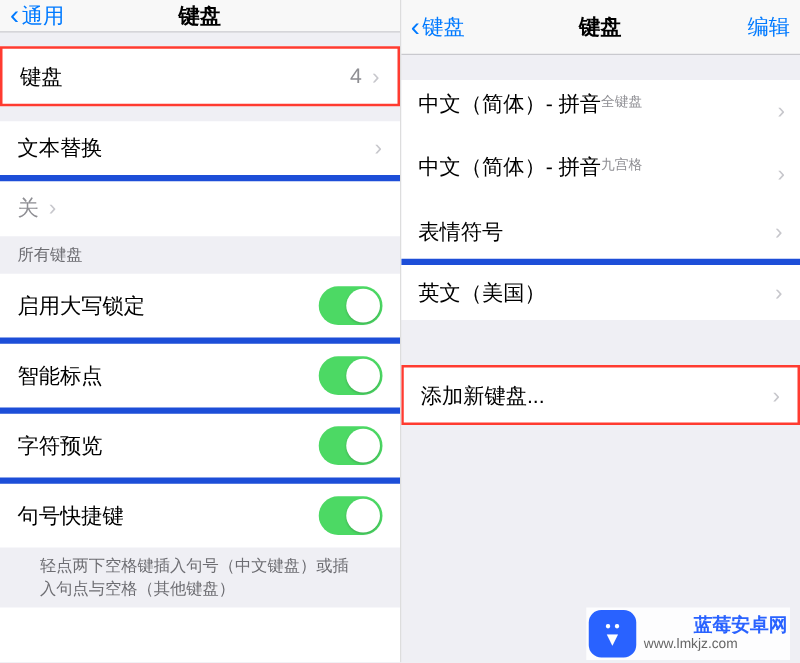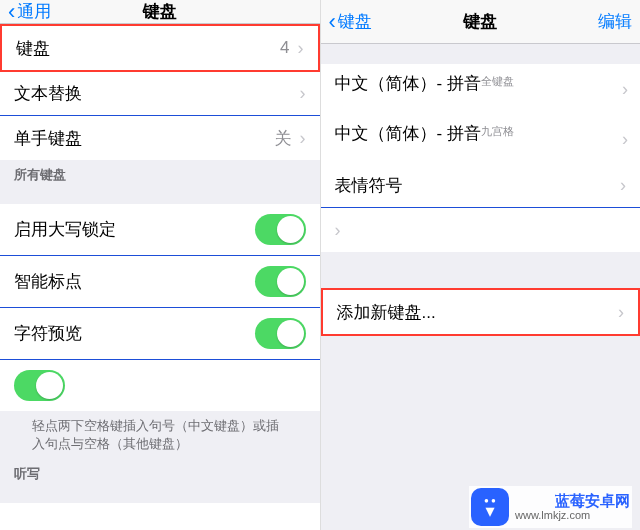--- a/index.html
+++ b/index.html
@@ -59,21 +59,21 @@
     .spacer { height: 20px; }
     .spacer-big { height: 36px; }
     .list {
       background: #fff;
     }
     .row {
       min-height: 44px;
       padding: 10px 14px;
       display: flex;
       align-items: center;
-      border-bottom: 1px solid #1d4ed8;
+      border-bottom: 5px solid #1d4ed8;
       position: relative;
     }
     .row:last-child { border-bottom: none; }
     .row-label {
       flex: 1;
       font-size: 17px;
       color: #000;
     }
     .row-detail {
       font-size: 17px;
@@ -82,24 +82,23 @@
     }
     .chevron {
       color: #c7c7cc;
       font-size: 18px;
       font-weight: 300;
     }
     .highlight-red {
       border: 2px solid #ff3b30;
     }
     .section-header {
-      padding: 6px 14px 20px;
+      padding: 6px 14px 6px;
       font-size: 13px;
       color: #6d6d72;
-      font-weight: bold;
     }
     .section-footer {
       padding: 6px 32px;
       font-size: 13px;
       color: #6d6d72;
       line-height: 1.4;
     }
     .toggle {
       width: 51px; height: 31px;
       border-radius: 15.5px;
@@ -188,21 +187,20 @@
   </div>
 
   <div class="spacer"></div>
 
   <div class="list">
     <div class="row">
       <span class="row-label">文本替换</span>
       <span class="chevron">›</span>
     </div>
     <div class="row">
-      <span class="row-label">单手键盘</span>
       <span class="row-detail">关</span>
       <span class="chevron">›</span>
     </div>
   </div>
 
   <div class="section-header">所有键盘</div>
 
   <div class="list">
     <div class="row">
       <span class="row-label">启用大写锁定</span>
@@ -210,27 +208,27 @@
     </div>
     <div class="row">
       <span class="row-label">智能标点</span>
       <div class="toggle"></div>
     </div>
     <div class="row">
       <span class="row-label">字符预览</span>
       <div class="toggle"></div>
     </div>
     <div class="row">
+      <span class="row-label">句号快捷键</span>
       <div class="toggle"></div>
     </div>
   </div>
 
   <div class="section-footer">轻点两下空格键插入句号（中文键盘）或插入句点与空格（其他键盘）</div>
 
-  <div class="section-header">听写</div>
 
   <div class="list">
     <div class="row">
       
       
     </div>
   </div>
 </div>
 
 <div class="screen">
@@ -254,20 +252,21 @@
     <div class="row-multi">
       <span class="primary">中文（简体）- 拼音</span>
       <span class="secondary">九宫格</span>
       <span class="chevron">›</span>
     </div>
     <div class="row">
       <span class="row-label">表情符号</span>
       <span class="chevron">›</span>
     </div>
     <div class="row">
+      <span class="row-label">英文（美国）</span>
       <span class="chevron">›</span>
     </div>
   </div>
 
   <div class="spacer-big"></div>
 
   <div class="list highlight-red">
     <div class="row">
       <span class="row-label">添加新键盘...</span>
       <span class="chevron">›</span>

